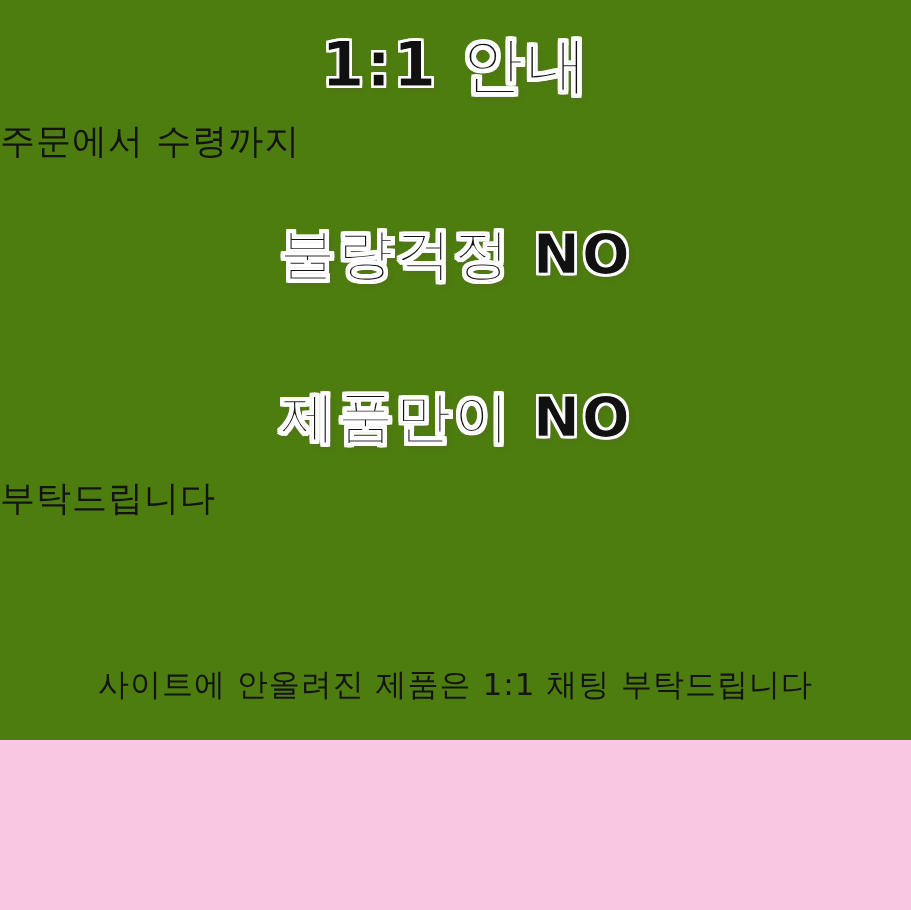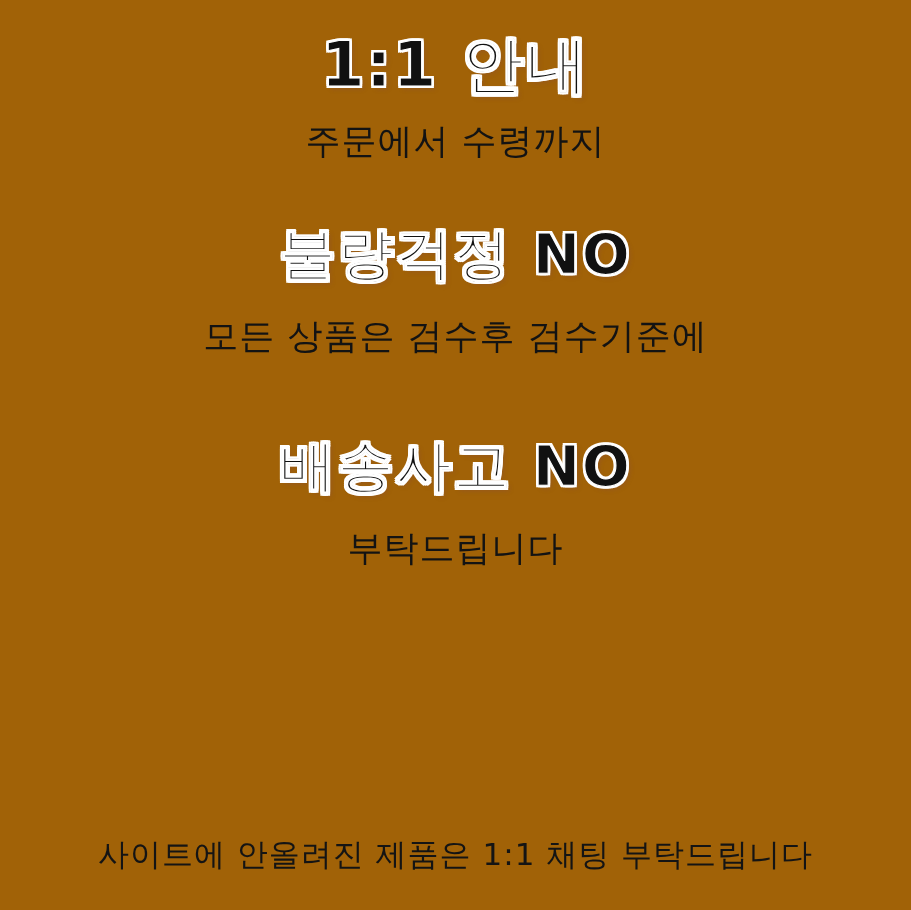--- a/index.html
+++ b/index.html
@@ -9,22 +9,22 @@
   body {
     width: 911px;
     height: 910px;
     background: #f7c8e0;
     font-family: "DejaVu Sans", sans-serif;
     overflow: hidden;
   }
   .poster {
     position: relative;
     width: 911px;
-    height: 910px;
-    background: #a16207;
+    height: 740px;
+    background: #4d7c0f;
     display: flex;
     flex-direction: column;
     align-items: center;
     box-sizing: border-box;
     padding-top: 26px;
   }
   .heading {
     font-size: 58px;
     line-height: 1.05;
     font-weight: 700;
@@ -52,21 +52,21 @@
   .body-text {
     font-size: 35px;
     line-height: 1.42;
     color: #131313;
     text-align: center;
     font-weight: 400;
     letter-spacing: 1px;
   }
   .block {
     display: flex;
-    flex-direction: column;
+    flex-direction: row;
     align-items: center;
     width: 100%;
   }
   .spacer-sm { height: 18px; }
   .spacer-md { height: 40px; }
   .spacer-lg { height: 58px; }
   .footer-note {
     font-size: 31px;
     line-height: 1.4;
     color: #141414;
@@ -87,26 +87,25 @@
     <div class="body-text">주문에서 수령까지</div>
   </div>
 
   <div class="spacer-md"></div>
 
   <div class="heading heading-section">불량걱정 NO</div>
 
   <div class="spacer-sm"></div>
 
   <div class="block">
-    <div class="body-text">모든 상품은 검수후 검수기준에</div>
   </div>
 
   <div class="spacer-lg"></div>
 
-  <div class="heading heading-section">배송사고 NO</div>
+  <div class="heading heading-section">제품만이 NO</div>
 
   <div class="spacer-sm"></div>
 
   <div class="block">
     <div class="body-text">부탁드립니다</div>
   </div>
 
   <div class="footer-note">사이트에 안올려진 제품은  1:1 채팅 부탁드립니다</div>
 
 </div>

